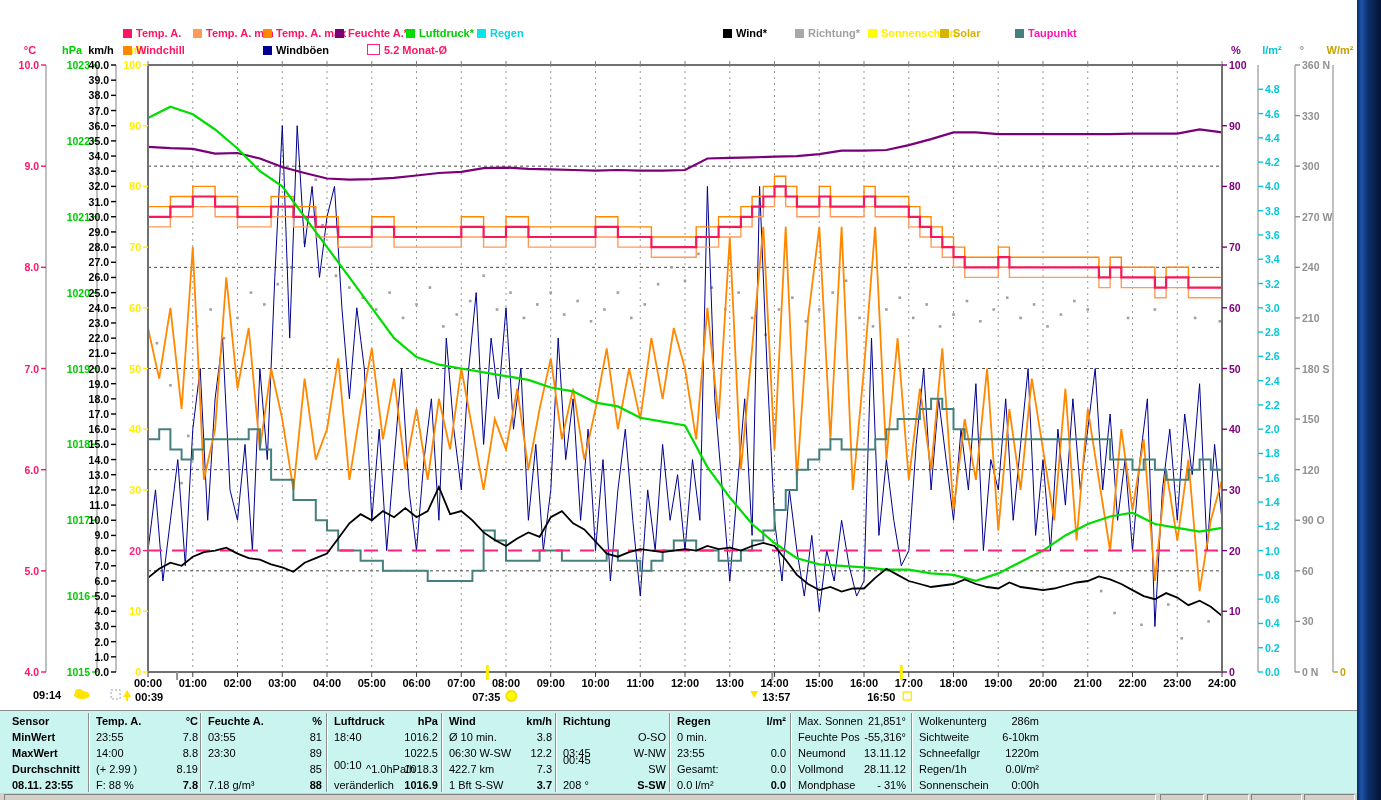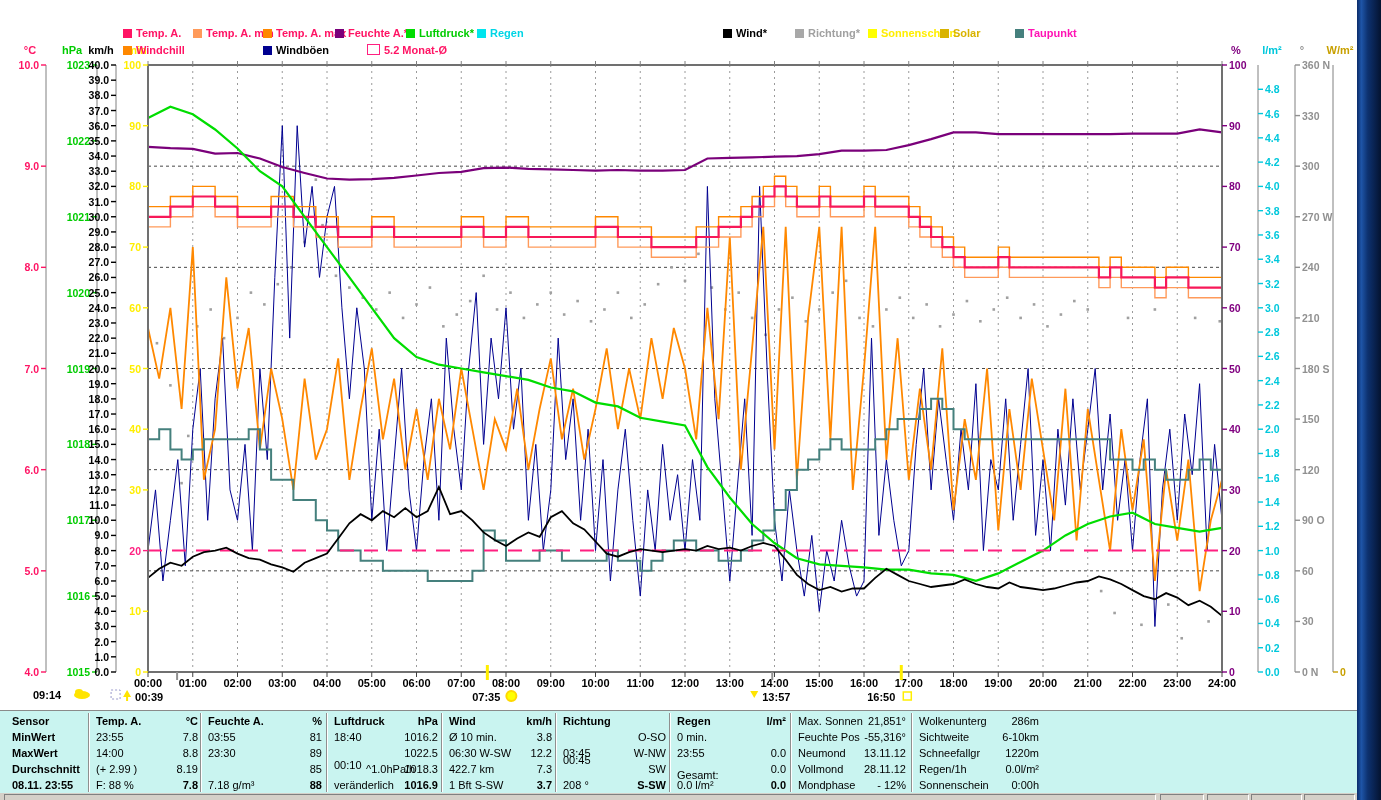--- a/index.html
+++ b/index.html
@@ -601,34 +601,34 @@
       <div class="tc" style="left: 563px; top: 35px;">03:45</div>
       <div class="tc" style="left: 559px; width: 107px; top: 35px; text-align: right;">W-NW</div>
       <div class="tc" style="left: 559px; width: 107px; top: 51px; text-align: right;">SW</div>
       <div class="tc" style="left: 563px; top: 67px;">208 °</div>
       <div class="tc b" style="left: 559px; width: 107px; top: 67px; text-align: right;">S-SW</div>
       <div class="tc b" style="left: 677px; top: 3px;">Regen</div>
       <div class="tc b" style="left: 673px; width: 113px; top: 3px; text-align: right;">l/m²</div>
       <div class="tc" style="left: 677px; top: 19px;">0 min.</div>
       <div class="tc" style="left: 677px; top: 35px;">23:55</div>
       <div class="tc" style="left: 673px; width: 113px; top: 35px; text-align: right;">0.0</div>
-      <div class="tc" style="left: 677px; top: 57px;">Gesamt:</div>
+      <div class="tc" style="left: 677px; top: 51px;">Gesamt:</div>
       <div class="tc" style="left: 673px; width: 113px; top: 51px; text-align: right;">0.0</div>
       <div class="tc" style="left: 677px; top: 67px;">0.0 l/m²</div>
       <div class="tc b" style="left: 673px; width: 113px; top: 67px; text-align: right;">0.0</div>
       <div class="tc" style="left: 798px; top: 3px;">Max. Sonnen</div>
       <div class="tc" style="left: 794px; width: 112px; top: 3px; text-align: right;">21,851°</div>
       <div class="tc" style="left: 798px; top: 19px;">Feuchte Pos</div>
       <div class="tc" style="left: 794px; width: 112px; top: 19px; text-align: right;">-55,316°</div>
       <div class="tc" style="left: 798px; top: 35px;">Neumond</div>
       <div class="tc" style="left: 794px; width: 112px; top: 35px; text-align: right;">13.11.12</div>
       <div class="tc" style="left: 798px; top: 51px;">Vollmond</div>
       <div class="tc" style="left: 794px; width: 112px; top: 51px; text-align: right;">28.11.12</div>
       <div class="tc" style="left: 798px; top: 67px;">Mondphase</div>
-      <div class="tc" style="left: 794px; width: 112px; top: 67px; text-align: right;">- 12%</div>
+      <div class="tc" style="left: 794px; width: 112px; top: 67px; text-align: right;">- 31%</div>
       <div class="tc" style="left: 919px; top: 3px;">Wolkenunterg</div>
       <div class="tc" style="left: 915px; width: 124px; top: 3px; text-align: right;">286m</div>
       <div class="tc" style="left: 919px; top: 19px;">Sichtweite</div>
       <div class="tc" style="left: 915px; width: 124px; top: 19px; text-align: right;">6-10km</div>
       <div class="tc" style="left: 919px; top: 35px;">Schneefallgr</div>
       <div class="tc" style="left: 915px; width: 124px; top: 35px; text-align: right;">1220m</div>
       <div class="tc" style="left: 919px; top: 51px;">Regen/1h</div>
       <div class="tc" style="left: 915px; width: 124px; top: 51px; text-align: right;">0.0l/m²</div>
       <div class="tc" style="left: 919px; top: 67px;">Sonnenschein</div>
       <div class="tc" style="left: 915px; width: 124px; top: 67px; text-align: right;">0:00h</div>

